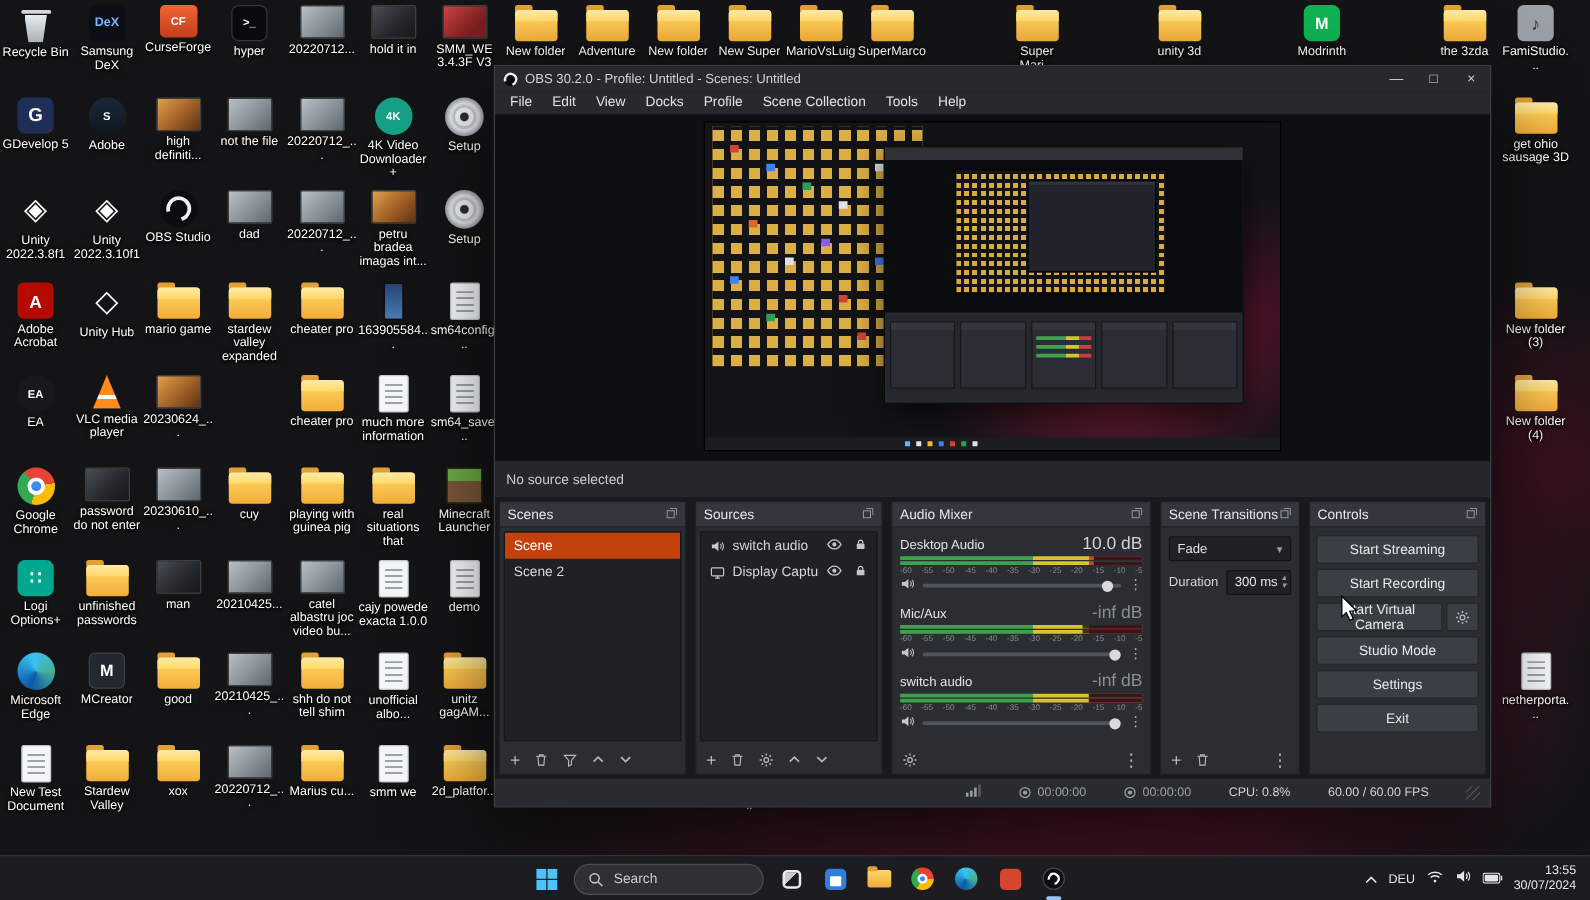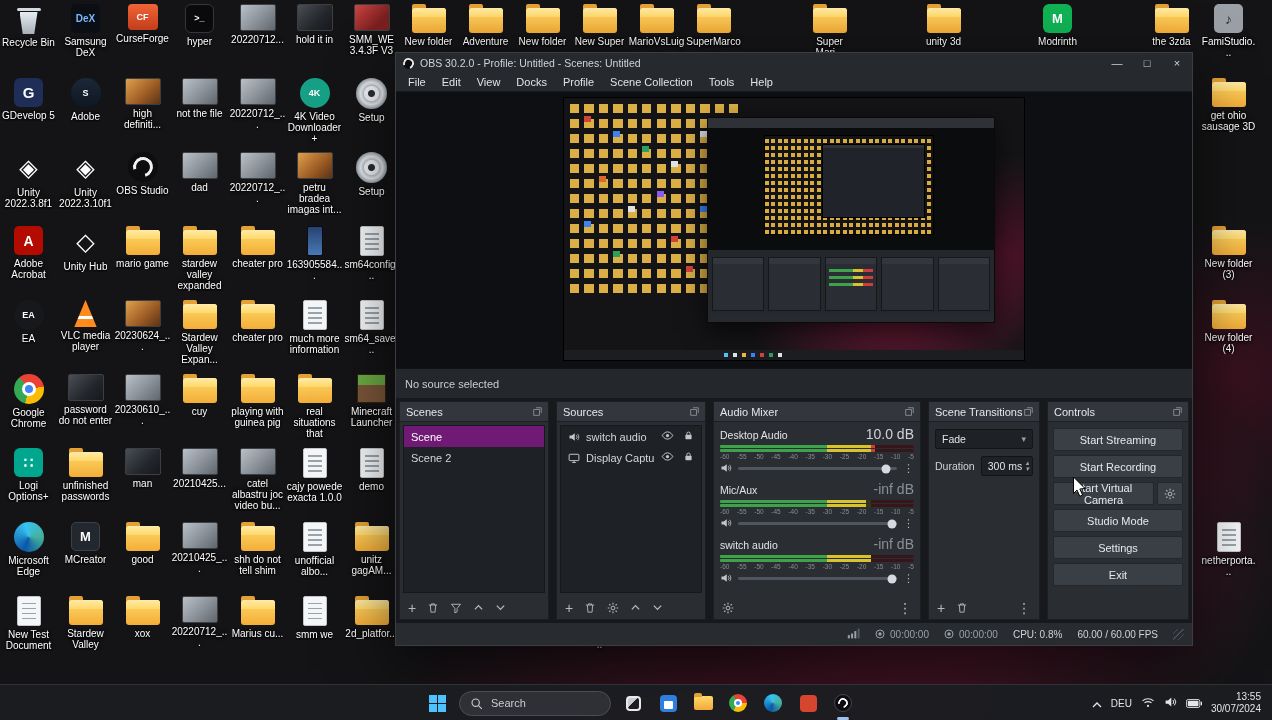--- a/index.html
+++ b/index.html
@@ -75,21 +75,21 @@
 .srcbar{height:30px;display:flex;align-items:center;padding:0 9px;background:#24272c;font-size:11px;color:#c9ccd1;gap:10px;border-top:1px solid #121316;flex:0 0 auto;}
 .srcbar .btns{margin-left:112px;display:flex;gap:14px;}
 .pfbtn{display:flex;align-items:center;gap:6px;background:#33373d;border:1px solid #1e2126;border-radius:2px;padding:3px 10px;color:#d3d6da;font-size:10.5px;}
 .docks{flex:1;display:flex;gap:7px;padding:3px;background:#17191d;min-height:0;}
 .dock{background:#2a2e33;border:1px solid #1b1e22;display:flex;flex-direction:column;min-height:0;}
 .dock.scenes{width:150px;}.dock.sources{width:150px;}.dock.mixer{width:208px;}.dock.transitions{width:112px;}.dock.controls{flex:1;}
 .dock-header{height:20px;flex:0 0 auto;background:#33373d;color:#e4e6e9;font-size:11px;display:flex;align-items:center;justify-content:space-between;padding:0 6px;border-bottom:1px solid #1b1e22;}
 .dock-body{flex:1;display:flex;flex-direction:column;min-height:0;}
 .dock-list{flex:1;margin:3px;background:#1e2126;border:1px solid #16181c;overflow:hidden;}
 .row{height:21px;display:flex;align-items:center;gap:6px;padding:0 7px;font-size:11px;color:#d3d6da;}
-.row.selected{background:#701a75;color:#fff;}
+.row.selected{background:#c2410c;color:#fff;}
 .sic{display:flex;align-items:center;}
 .slbl{flex:1;white-space:nowrap;overflow:hidden;}
 .src-right{margin-left:auto;display:flex;gap:9px;align-items:center;}
 .dock-tools{margin-top:auto;height:23px;flex:0 0 auto;display:flex;align-items:center;gap:11px;padding:0 8px;color:#b7bbc0;}
 .tbtn{display:inline-flex;align-items:center;justify-content:center;font-size:14px;line-height:1;color:#b7bbc0;}
 .spacer{flex:1;}
 
 .mix{padding:4px 6px 1px;}
 .mixtop{display:flex;justify-content:space-between;align-items:baseline;font-size:10.5px;color:#e0e3e7;}
 .mdb{font-size:14px;color:#cfd3d8;}
@@ -108,21 +108,21 @@
 .durrow{display:flex;align-items:center;gap:6px;margin:7px 6px 0;font-size:10.5px;color:#cfd3d8;}
 .spin{flex:1;height:20px;background:#1e2126;border:1px solid #121418;border-radius:2px;display:flex;align-items:center;justify-content:space-between;padding:0 3px 0 6px;font-size:10.5px;color:#e0e3e7;}
 .spincol{display:flex;flex-direction:column;line-height:6px;font-size:7px;color:#9aa0a6;text-align:center;}
 
 #controls-buttons{padding:4px 5px;display:flex;flex-direction:column;}
 .cbrow{display:flex;gap:3px;}
 .cbrow .cbtn:first-child{flex:1;}
 .cbtn{height:23px;margin:2px 0;background:#3a3f46;border:1px solid #23262b;color:#e6e8ea;font-size:11px;border-radius:2px;display:flex;align-items:center;justify-content:center;width:100%;}
 .gearbtn{width:26px;flex:0 0 26px;}
 
-.statusbar{height:22px;flex:0 0 auto;background:#282c31;display:flex;align-items:center;justify-content:flex-end;gap:15px;padding:0 8px;font-size:10px;color:#9aa0a6;}
+.statusbar{height:22px;flex:0 0 auto;background:#282c31;display:flex;align-items:center;justify-content:flex-end;gap:30px;padding:0 8px;font-size:10px;color:#9aa0a6;}
 .sb-timer{display:flex;align-items:center;gap:5px;}
 .sb-cpu,.sb-fps{color:#cfd3d8;}
 .grip{width:11px;height:11px;background:repeating-linear-gradient(135deg,transparent 0 3px,#4a4e54 3px 4px);}
 
 
 .mini{position:absolute;left:50%;top:6px;transform:translateX(-50%);width:460px;height:262px;background:#141417;overflow:hidden;box-shadow:0 0 0 1px #000;}
 .mini::before{content:"";position:absolute;inset:0;background:radial-gradient(210px 150px at 72% 80%,rgba(195,28,82,.5),transparent 70%),radial-gradient(170px 130px at 97% 58%,rgba(150,15,60,.4),transparent 72%);}
 .mini-iconfield{position:absolute;left:6px;top:3px;width:168px;height:192px;opacity:.92;
  background-image:repeating-linear-gradient(0deg,transparent 0 9px,#141417 9px 15px),repeating-linear-gradient(90deg,#eebd4a 0 9px,transparent 9px 14.5px);}
 .mini-spots{position:absolute;left:6px;top:3px;width:7px;height:6px;background:transparent;
@@ -315,24 +315,20 @@
         </div>
         <div class="ilbl">EA</div>
       </div>
       <div class="dicon" style="left:57px;top:300px">
         <div class="gi t-vlc"></div>
         <div class="ilbl">VLC media player</div>
       </div>
       <div class="dicon" style="left:114px;top:300px">
         <div class="gi t-image-warm"></div>
         <div class="ilbl">20230624_...</div>
-      </div>
-      <div class="dicon" style="left:171px;top:300px">
-        <div class="gi t-folder"></div>
-        <div class="ilbl">Stardew Valley Expan...</div>
       </div>
       <div class="dicon" style="left:229px;top:300px">
         <div class="gi t-folder"></div>
         <div class="ilbl">cheater pro</div>
       </div>
       <div class="dicon" style="left:286px;top:300px">
         <div class="gi t-doc"></div>
         <div class="ilbl">much more information</div>
       </div>
       <div class="dicon" style="left:343px;top:300px">

